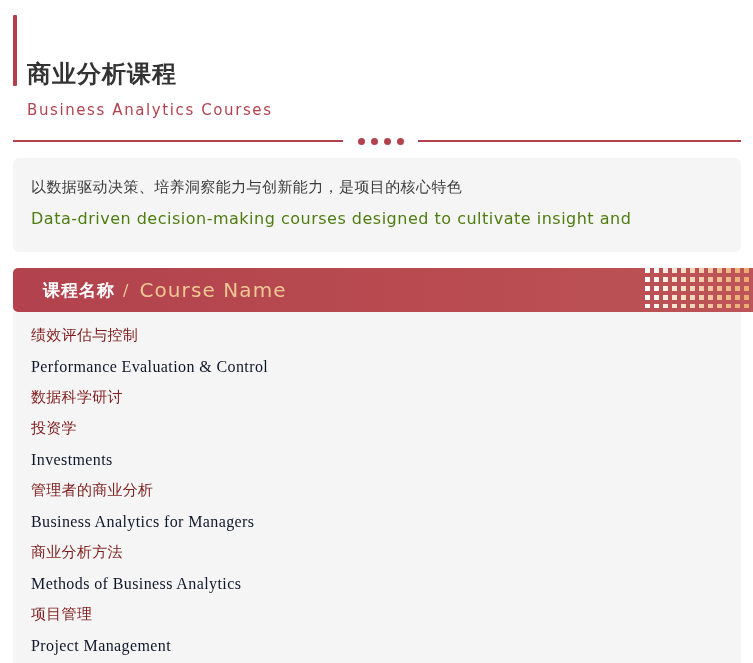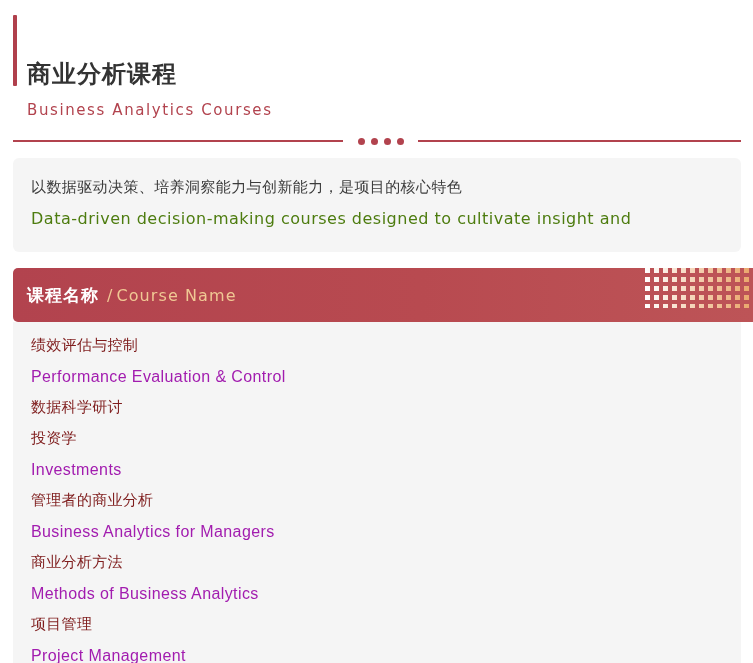--- a/index.html
+++ b/index.html
@@ -112,26 +112,27 @@
     color: #4d7c0f;
     line-height: 34px;
     letter-spacing: 0.5px;
     font-family: "DejaVu Sans", "Liberation Sans", sans-serif;
   }
 
   
   .table-header {
     position: relative;
     margin: 16px 0 0 13px;
-    height: 54px;
+    height: 44px;
     background: linear-gradient(90deg, #b2434e 0%, #b84a50 55%, #bd5457 100%);
     border-radius: 5px 0 0 5px;
     display: flex;
     align-items: center;
     overflow: hidden;
+    padding-left: 16px;
   }
 
   .header-dot-grid {
     position: absolute;
     right: 0;
     top: 0;
     width: 108px;
     height: 40px;
     background-image:
       linear-gradient(90deg, rgba(232,160,96,0) 0%, rgba(232,160,96,0.18) 18%, rgba(232,160,96,0.55) 55%, rgba(232,160,96,0.95) 100%),
@@ -163,22 +164,22 @@
     z-index: 2;
     margin-left: 8px;
     font-size: 16px;
     color: #f0c894;
     font-family: "DejaVu Sans", "Liberation Sans", sans-serif;
   }
 
   .header-label-en {
     position: relative;
     z-index: 2;
-    margin-left: 4px;
-    font-size: 16px;
+    margin-left: 11px;
+    font-size: 20px;
     color: #f0c894;
     letter-spacing: 1.1px;
     font-family: "DejaVu Sans", "Liberation Sans", sans-serif;
   }
 
   
   .course-list {
     margin: 0 12px 0 13px;
     background: #f5f5f5;
     border-radius: 0 0 6px 6px;
@@ -192,24 +193,24 @@
   .course-name-cn {
     font-size: 15px;
     color: #7f1d1d;
     line-height: 31px;
     letter-spacing: 0.3px;
     font-family: "DejaVu Sans", "Liberation Sans", sans-serif;
   }
 
   .course-name-en {
     font-size: 16px;
-    color: #a21caf;
+    color: #0f172a;
     line-height: 31px;
     letter-spacing: 0.4px;
-    font-family: Liberation Sans, sans-serif;
+    font-family: Liberation Serif, serif;
   }
 </style>
 </head>
 <body>
 
 <div class="page">
 
   <div class="title-block">
     <div class="title-accent-bar"></div>
     <div class="title-cn">商业分析课程</div>

